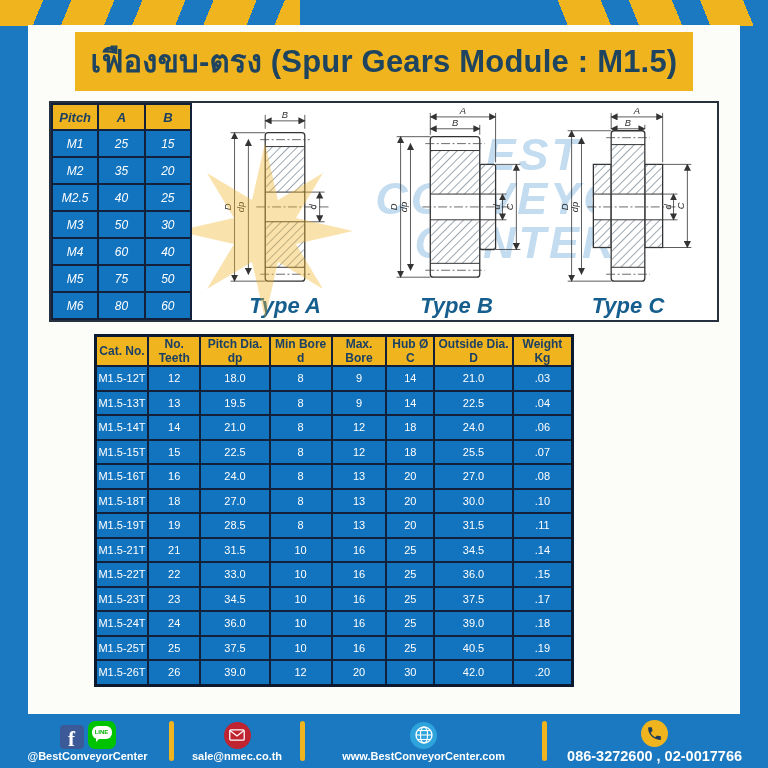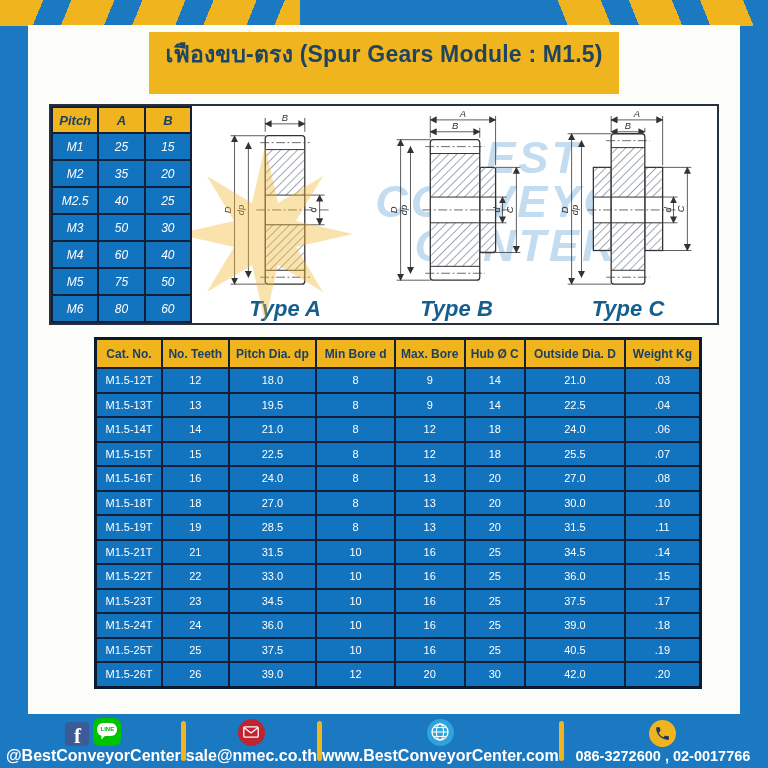--- a/index.html
+++ b/index.html
@@ -16,22 +16,22 @@
        background:repeating-linear-gradient(112deg,#f0b41e 0 40px,#1a79c0 40px 66px);}
   .hzr{position:absolute;right:0;top:0;width:228px;height:26px;
        background:repeating-linear-gradient(68deg,#1a79c0 0 26px,#f0b41e 26px 66px);}
 
   
   .panel{position:absolute;left:28px;right:28px;top:25px;bottom:54px;background:#fcfcf9;}
 
   .title-box{
     margin:7px auto 0;width:fit-content;
     background:#f0b41e;color:#1e4460;
-    font-size:23px;font-weight:bold;
-    padding:4px 16px 22px;letter-spacing:.2px;white-space:nowrap;
+    font-size:31px;font-weight:bold;
+    padding:4px 16px 5px;letter-spacing:.2px;white-space:nowrap;
   }
 
   
   .upper{
     margin:10px auto 0;width:670px;height:221px;
     display:flex;border:2px solid #263140;background:#fff;box-sizing:border-box;font-style:italic;
   }
   table{border-collapse:collapse;}
   .pitch{width:141px;height:100%;table-layout:fixed;flex:0 0 141px;}
   .pitch th,.pitch td{border:2px solid #13203a;text-align:center;padding:0;}
@@ -50,37 +50,37 @@
   .diag svg{display:block;}
   .diag-label{font-size:22px;font-weight:bold;color:#155e8e;margin-top:-2px;}
 
   .gline{stroke:#333;stroke-width:1.3;fill:#fff;}
   .thin{stroke:#333;stroke-width:.8;fill:none;}
   .dashdot{stroke:#444;stroke-width:.8;fill:none;stroke-dasharray:9 2.5 2 2.5;}
   .dim{font-size:9.5px;fill:#2e2e2e;}
   .hl{stroke:#333;stroke-width:1;fill:none;}
 
   
-  .gear{width:608px;margin:12px 0 0 66px;border:3px solid #0c1a30;table-layout:fixed;padding-left:28px;}
+  .gear{width:480px;margin:12px 0 0 66px;border:3px solid #0c1a30;table-layout:fixed;padding-left:28px;}
   .gear th,.gear td{border:2px solid #13203a;text-align:center;padding:0;}
   .gear th{background:#f0b41e;color:#1c4064;font-size:12px;font-weight:bold;height:27px;}
   .gear td{background:#1273bf;color:#fff;font-size:11px;height:22.5px;}
 
   
   .footer{
     position:absolute;left:0;right:0;bottom:0;height:54px;background:#1a79c0;
     display:flex;align-items:center;padding:0 6px;box-sizing:border-box;
   }
   .f-sec{display:flex;flex-direction:column;align-items:center;justify-content:center;gap:1px;}
   .f-sec.social{flex:22 0 0;}
   .f-sec.email{flex:17 0 0;}
   .f-sec.web{flex:32 0 0;}
   .f-sec.phone{flex:29 0 0;}
   .f-div{width:5px;height:40px;background:#f0b41e;border-radius:3px;flex:0 0 5px;}
-  .f-label{color:#fff;font-weight:bold;font-size:16px;white-space:nowrap;}
+  .f-label{color:#fff;font-weight:bold;font-size:11px;white-space:nowrap;}
   .icons{display:flex;align-items:flex-end;gap:4px;height:28px;}
   .fb{width:24px;height:24px;background:#3d5a98;border-radius:4px;color:#fff;
       font-family:"Liberation Serif",serif;font-weight:bold;font-size:21px;
       display:flex;align-items:flex-end;justify-content:center;line-height:20px;}
   .line-ic{width:28px;height:28px;background:#00c300;border-radius:7px;position:relative;}
   .line-bubble{position:absolute;left:4px;top:5px;width:20px;height:13px;background:#fff;border-radius:6px;
       display:flex;align-items:center;justify-content:center;font-size:6px;font-weight:bold;color:#00b300;}
   .line-tail{position:absolute;left:8px;top:17px;width:5px;height:5px;background:#fff;
       clip-path:polygon(0 0,100% 0,0 100%);}
   .circle-ic{width:27px;height:27px;border-radius:50%;display:flex;align-items:center;justify-content:center;}

